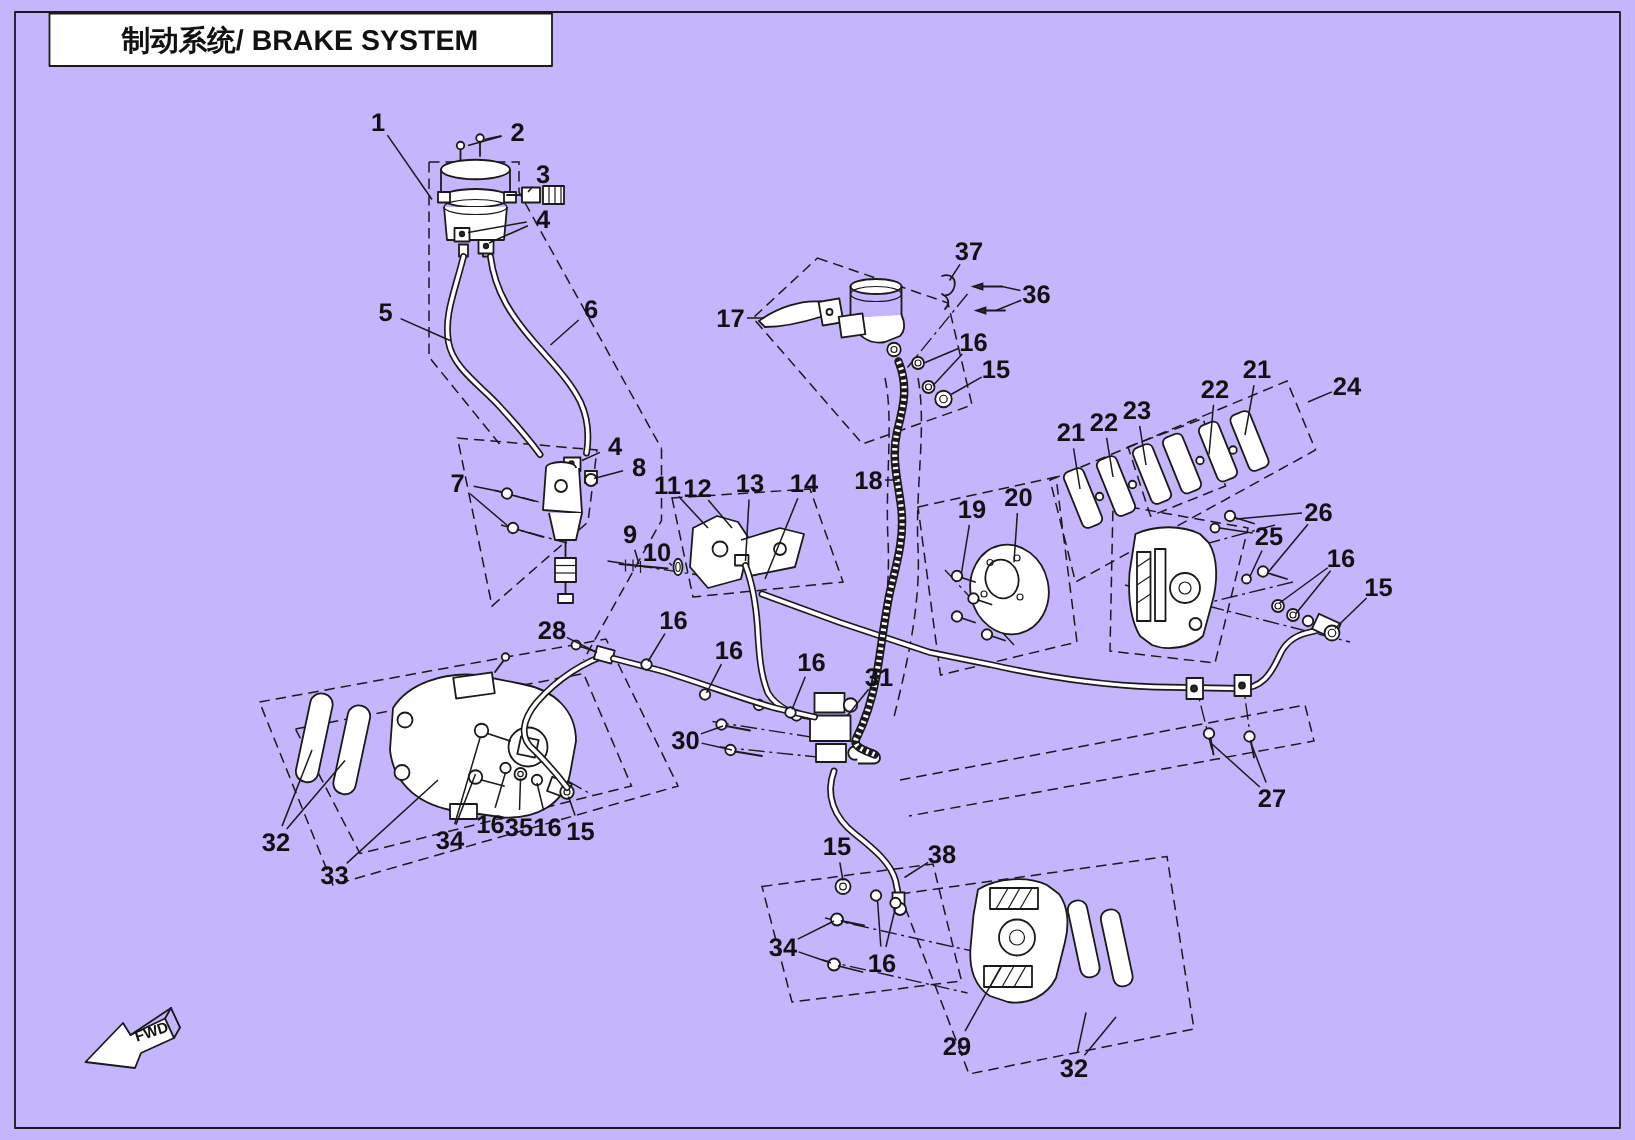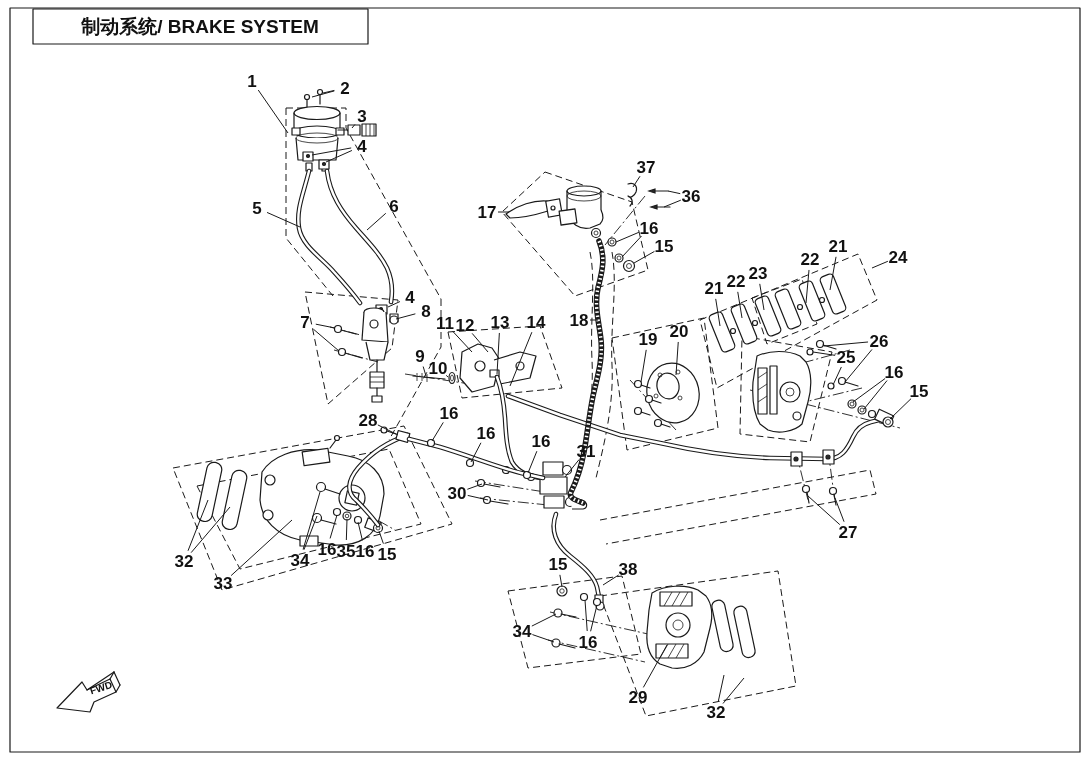--- a/index.html
+++ b/index.html
@@ -1,16 +1,16 @@
 <!DOCTYPE html>
 <html><head>
 <meta charset="utf-8">
 <style>
   html,body{margin:0;padding:0;background:#e8e8e8;}
-  #stage{position:relative;width:1090px;height:760px;background:#ffffff;
+  #stage{position:relative;width:1090px;height:760px;background:#c4b5fd;
          font-family:"Liberation Sans", sans-serif;}
   svg{display:block;}
   .ln{stroke:#1a1a1a;stroke-width:1.2;fill:none;stroke-linecap:round;stroke-linejoin:round;}
   .part{stroke:#1a1a1a;stroke-width:1.2;fill:#ffffff;stroke-linejoin:round;}
   .dark{stroke:#1a1a1a;stroke-width:1.2;fill:#2a2a2a;}
   .thin{stroke:#1a1a1a;stroke-width:.8;fill:none;}
   .dashed{stroke:#1a1a1a;stroke-width:1;fill:none;stroke-dasharray:7,4;}
   .dashdot{stroke:#1a1a1a;stroke-width:.9;fill:none;stroke-dasharray:11,3,2,3;}
   .tube-o{stroke:#1a1a1a;stroke-width:4.6;fill:none;stroke-linecap:round;}
   .tube-i{stroke:#ffffff;stroke-width:2.4;fill:none;stroke-linecap:round;}

